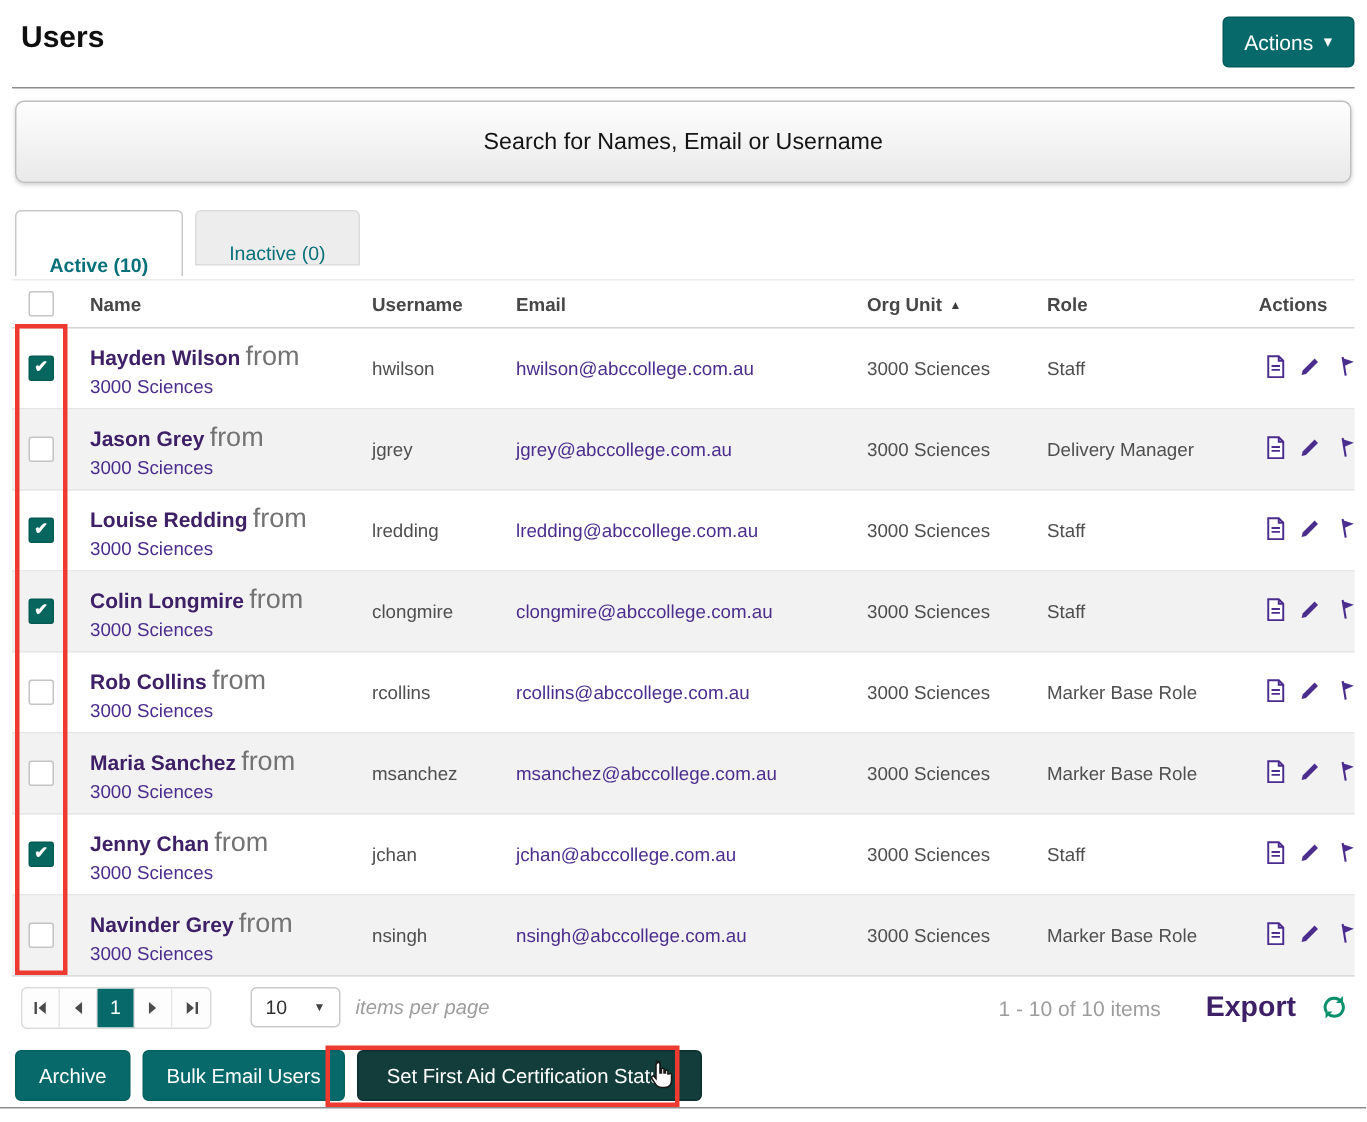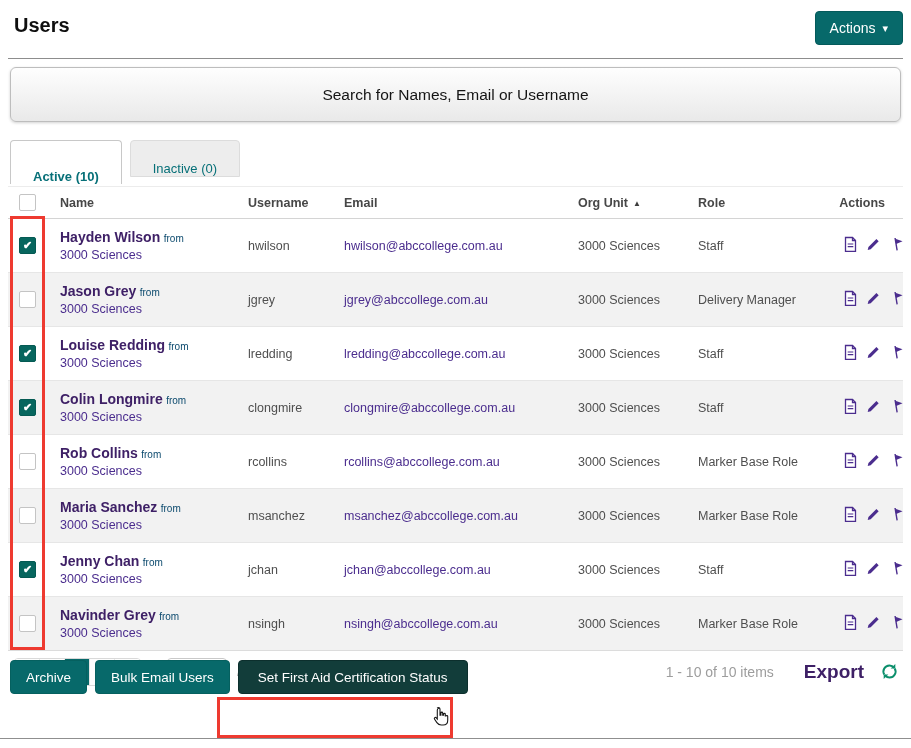--- a/index.html
+++ b/index.html
@@ -38,21 +38,21 @@
   .grid { position: absolute; left: 8px; top: 186px; width: 895px; }
   table { width: 100%; border-collapse: collapse; table-layout: fixed; }
   thead th { height: 32px; font-size: 12.5px; font-weight: bold; color: #474747; text-align: left;
              border-top: 1px solid #ececec; border-bottom: 1px solid #d4d4d4; vertical-align: middle; }
   th.h-actions { text-align: right; padding-right: 18px; }
   .sort-arrow { font-size: 8px; color: #3c3c3c; margin-left: 5px; vertical-align: 1px; }
   tbody td { height: 54px; font-size: 12.5px; color: #4f4f4f; vertical-align: middle;
              border-bottom: 1px solid #e6e6e6; }
   tbody tr.alt { background: #f2f2f2; }
   .uname { font-weight: bold; color: #3e2066; font-size: 14px; text-decoration: none; cursor: pointer; }
-  .from { color: #0c4a6e; font-size: 10px; }
+  .from { color: #737373; font-size: 18px; }
   .uorg, .email { color: #4b2d8e; text-decoration: none; cursor: pointer; }
   .name-l2 { margin-top: 3px; }
   .col-actions-cell { text-align: right; padding-right: 10px; white-space: nowrap; }
   .row-icon { display: inline-block; margin-left: 5px; cursor: pointer; vertical-align: middle; }
   
   .checkbox { width: 17px; height: 17px; border: 1px solid #c4c4c4; border-radius: 2px; background: #fff;
               margin-left: 11px; display: flex; align-items: center; justify-content: center; cursor: pointer; }
   .checkbox.checked { background: #07665e; border-color: #055a53; }
   .check-glyph { display: none; color: #fff; font-size: 11px; font-weight: bold; line-height: 1; }
   .checkbox.checked .check-glyph { display: block; }
@@ -67,21 +67,21 @@
   .pager-cell.current { background: #07696a; color: #fff; font-size: 13px; cursor: default; }
   .page-size { margin-left: 26px; width: 60px; height: 27px; border: 1px solid #c9c9c9; border-radius: 4px;
                background: #fff; display: flex; align-items: center; justify-content: space-between;
                padding: 0 9px; font-size: 13px; color: #2e2e2e; cursor: pointer; }
   .dd-caret { font-size: 8px; color: #444; }
   .ipp { margin-left: 10px; color: #9d9d9d; font-size: 13.5px; font-style: italic; }
   .range { margin-left: auto; color: #9d9d9d; font-size: 14px; }
   .export { margin-left: 30px; color: #3e2066; font-weight: bold; font-size: 19px; text-decoration: none; cursor: pointer; }
   .refresh { margin-left: 17px; margin-right: 5px; cursor: pointer; display: flex; }
   
-  .footer-buttons { position: absolute; left: 10px; top: 660px; display: flex; gap: 8px; }
+  .footer-buttons { position: absolute; left: 10px; top: 700px; display: flex; gap: 8px; }
   .btn { height: 34px; padding: 0 15px; background: #07696a; border: 1px solid #05605f; border-radius: 4px;
          color: #fff; font-size: 13.5px; display: flex; align-items: center; cursor: pointer; white-space: nowrap; }
   .btn.dark { background: #123d3a; border-color: #0c2f2d; padding: 0 19px; }
   .bottom-rule { position: absolute; left: 0; right: 0; top: 738px; border-top: 1px solid #8f8f8f; }
   
   .annot { position: absolute; border: 3px solid #ee3a30; pointer-events: none; }
   .annot-col { left: 10px; top: 216px; width: 35px; height: 434px; }
   .annot-btn { left: 217px; top: 697px; width: 236px; height: 41px; }
   .cursor-icon { position: absolute; left: 431px; top: 706px; pointer-events: none; }
 </style>

